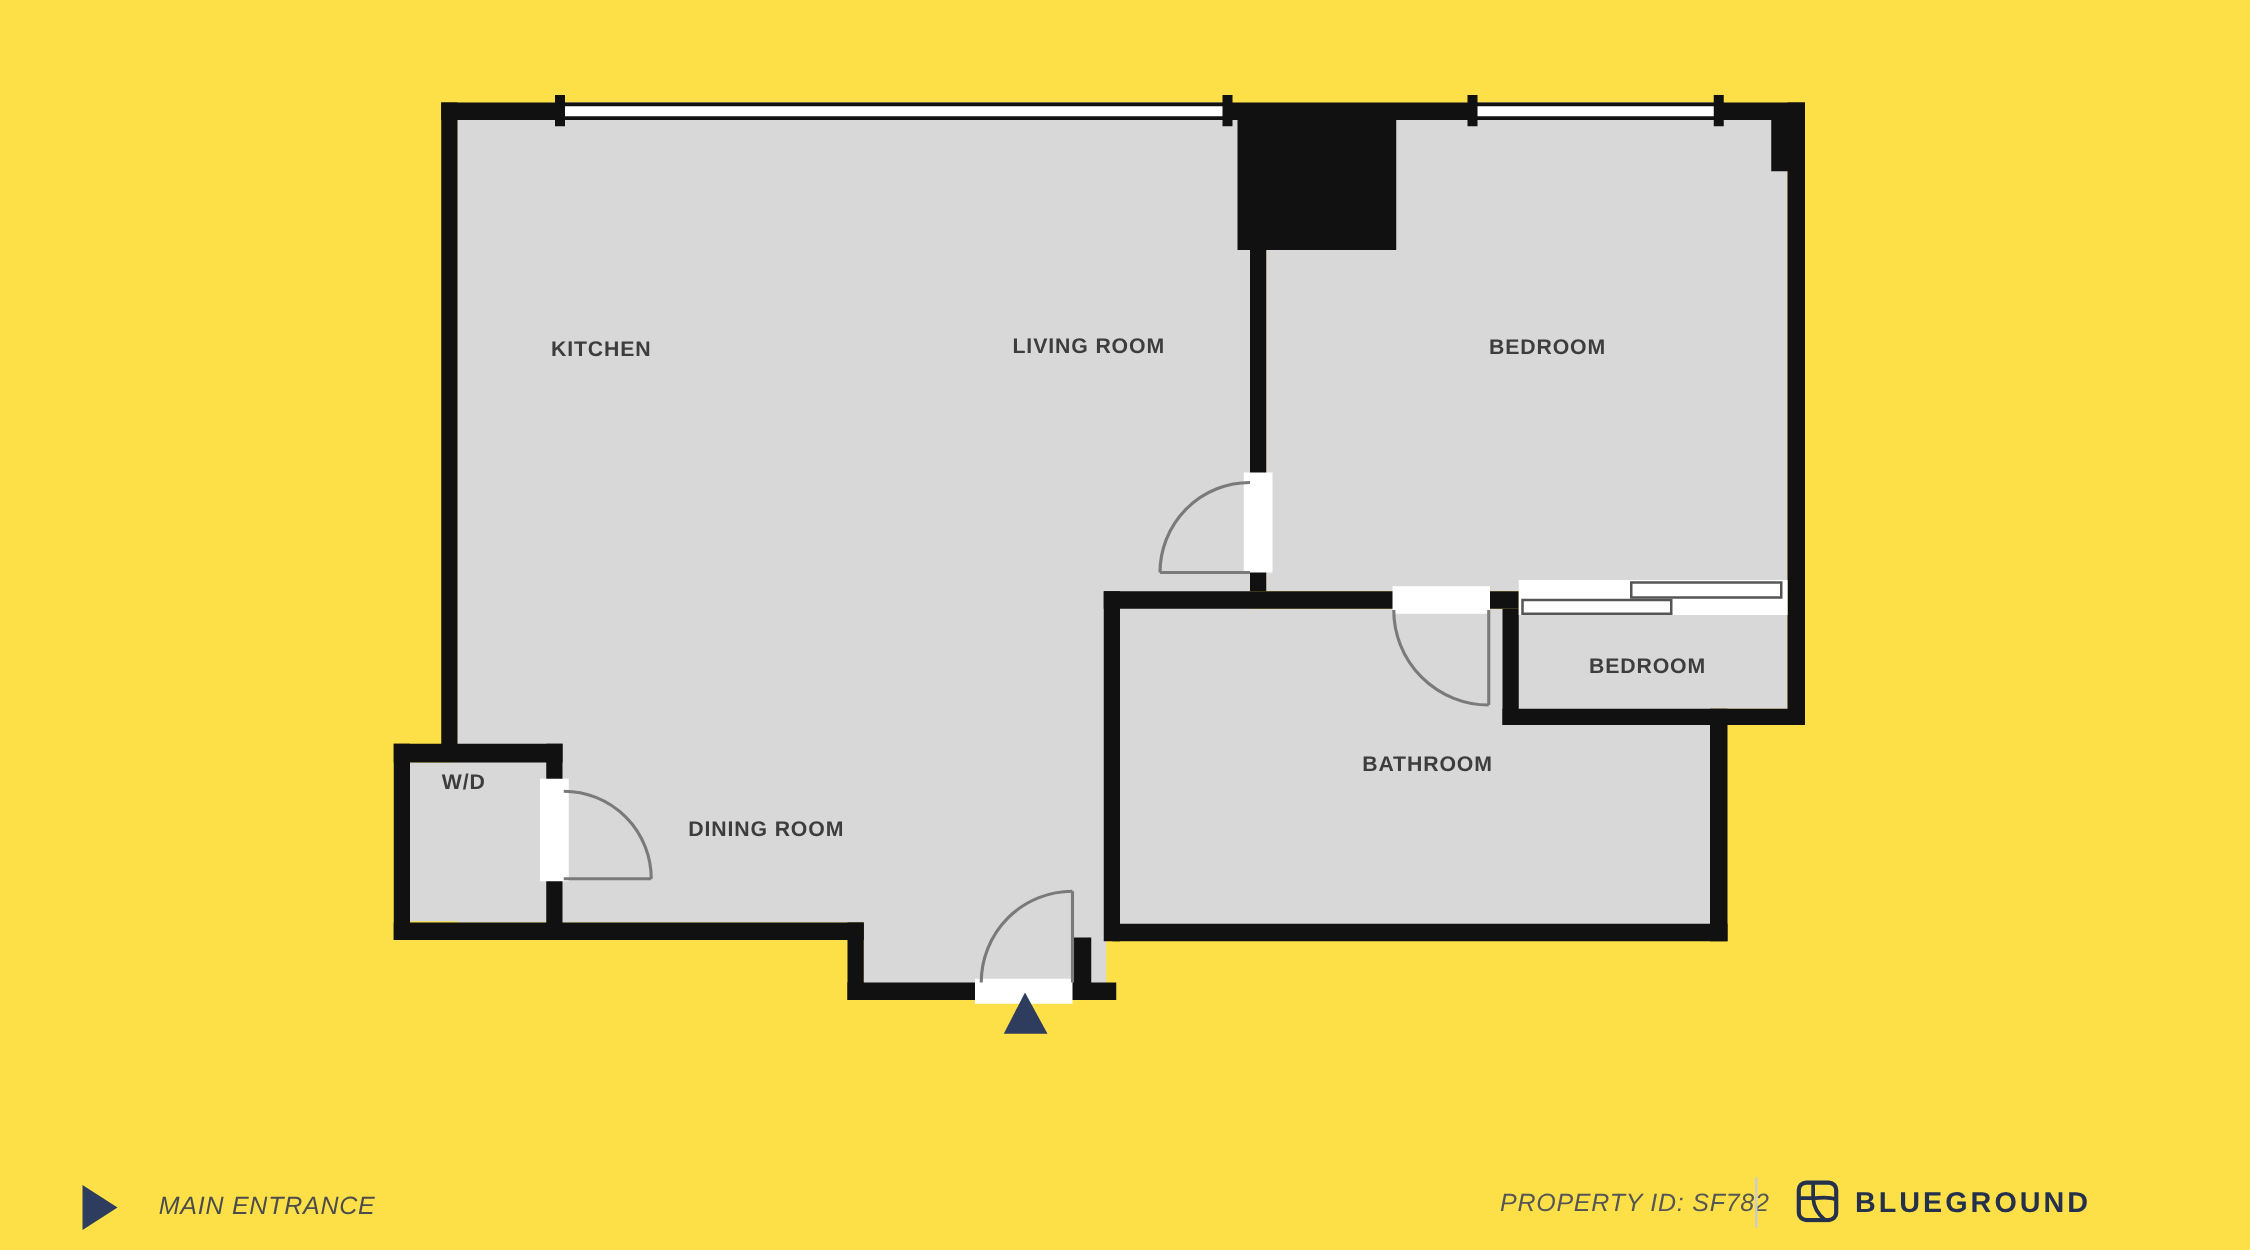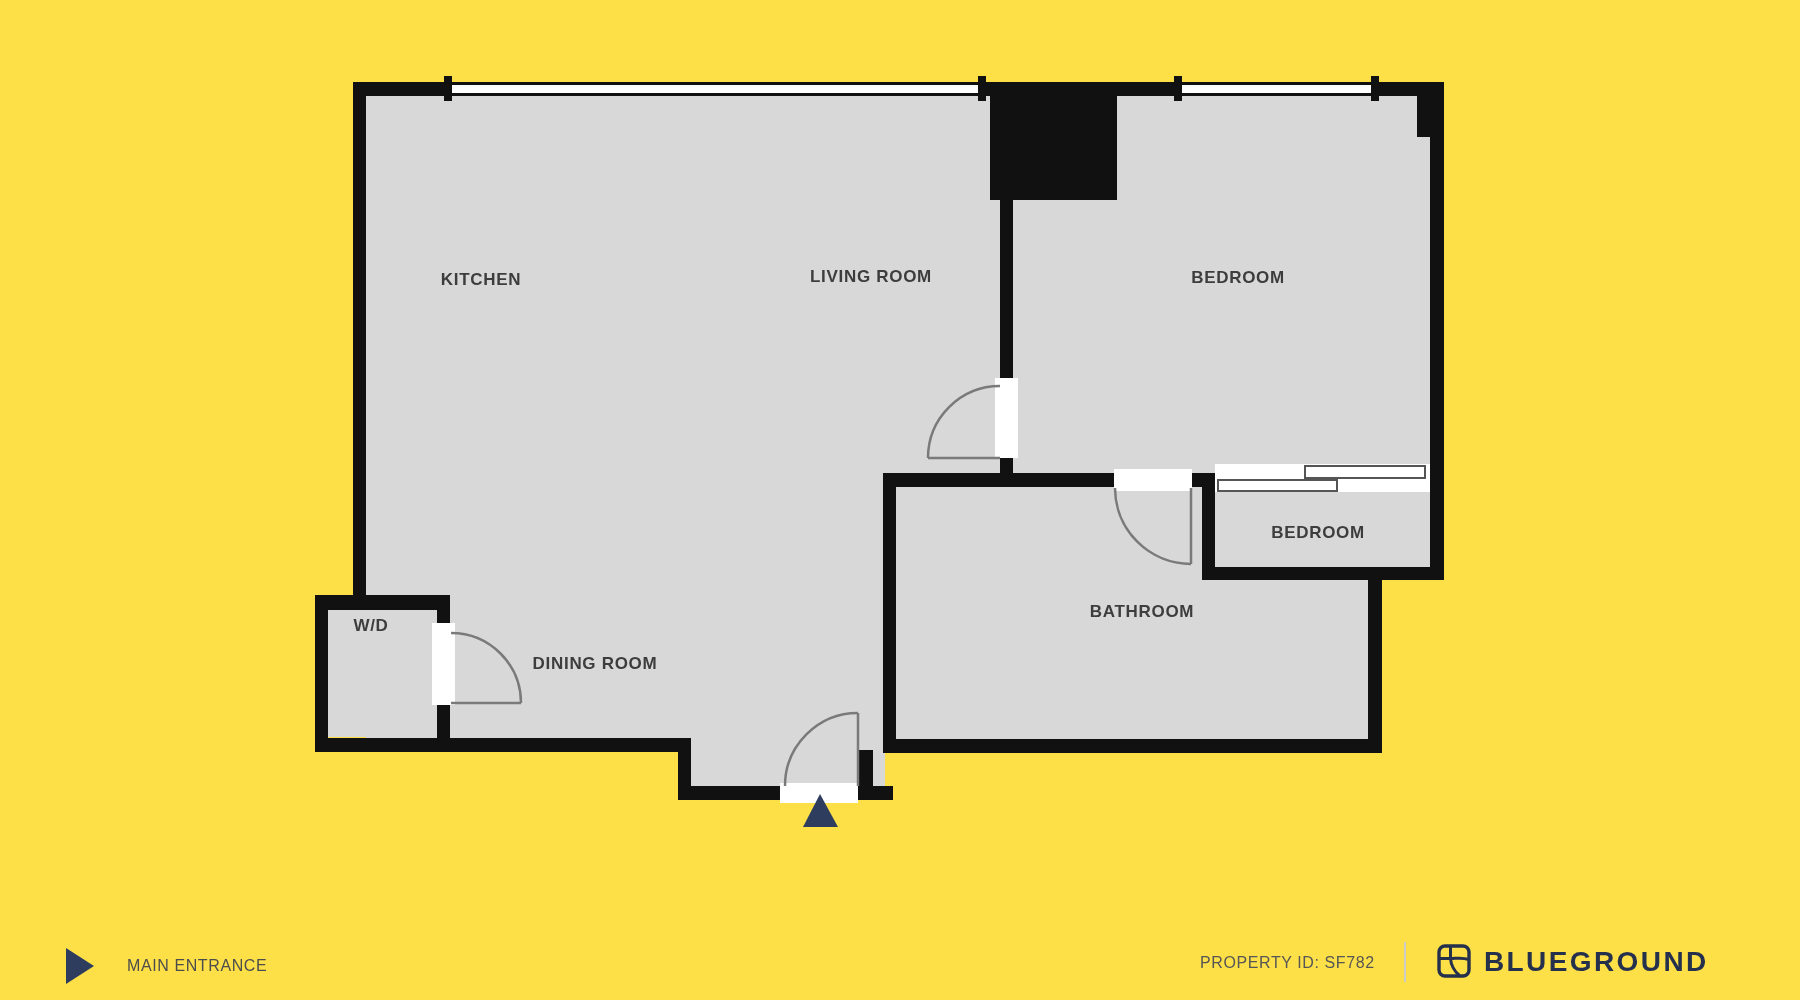--- a/index.html
+++ b/index.html
@@ -8,26 +8,26 @@
     font-family:"Liberation Sans","DejaVu Sans",sans-serif;
   }
   #plan-svg{position:absolute;left:0;top:0;width:1800px;height:1000px;}
   .room-label{
     position:absolute;transform:translate(-50%,-50%);
     font-size:17px;font-weight:bold;letter-spacing:.7px;color:#3d3d3d;
     white-space:nowrap;user-select:none;
   }
   .footer-text{
     position:absolute;transform:translateY(-50%);
-    font-size:16px;font-weight:500;letter-spacing:.6px;color:#4c4c4c;white-space:nowrap;
+    font-size:20px;font-weight:500;letter-spacing:.6px;color:#4c4c4c;white-space:nowrap;font-style:italic;
   }
   #property-id{color:#565656;font-weight:400;text-align:center;}
   #brand-name{
     position:absolute;transform:translateY(-50%);
-    font-size:28px;font-weight:bold;letter-spacing:2.4px;color:#25304d;white-space:nowrap;
+    font-size:23px;font-weight:bold;letter-spacing:2.4px;color:#25304d;white-space:nowrap;
   }
   #footer-divider{
     position:absolute;left:1404px;top:942px;width:2px;height:40px;background:#cccccc;
   }
   #entrance-arrow{position:absolute;left:65px;top:947px;}
   #brand-icon{position:absolute;left:1437px;top:944px;}
 </style>
 </head>
 <body>
 
@@ -116,21 +116,21 @@
     </g>
 
     <polygon points="820,794 803,827 838,827" fill="#2e3c5e"></polygon>
   </svg>
 
   <div class="room-label" style="left:481px;top:280px;">KITCHEN</div>
   <div class="room-label" style="left:871px;top:277px;">LIVING ROOM</div>
   <div class="room-label" style="left:1238px;top:278px;">BEDROOM</div>
   <div class="room-label" style="left:1318px;top:533px;">BEDROOM</div>
   <div class="room-label" style="left:1142px;top:612px;">BATHROOM</div>
-  <div class="room-label" style="left:585px;top:664px;padding-left:20px;">DINING ROOM</div>
+  <div class="room-label" style="left:603px;top:664px;padding-left:20px;">DINING ROOM</div>
   <div class="room-label" style="left:371px;top:626px;text-align:center;">W/D</div>
 
   <svg id="entrance-arrow" width="30" height="38" viewBox="0 0 30 38">
     <polygon points="1,1 1,37 29,19" fill="#2e3c5e"></polygon>
   </svg>
   <div class="footer-text" style="left:127px;top:966px;">MAIN ENTRANCE</div>
 
   <div class="footer-text" id="property-id" style="left:1200px;top:963px;">PROPERTY ID: SF782</div>
 
   <div id="footer-divider"></div>

